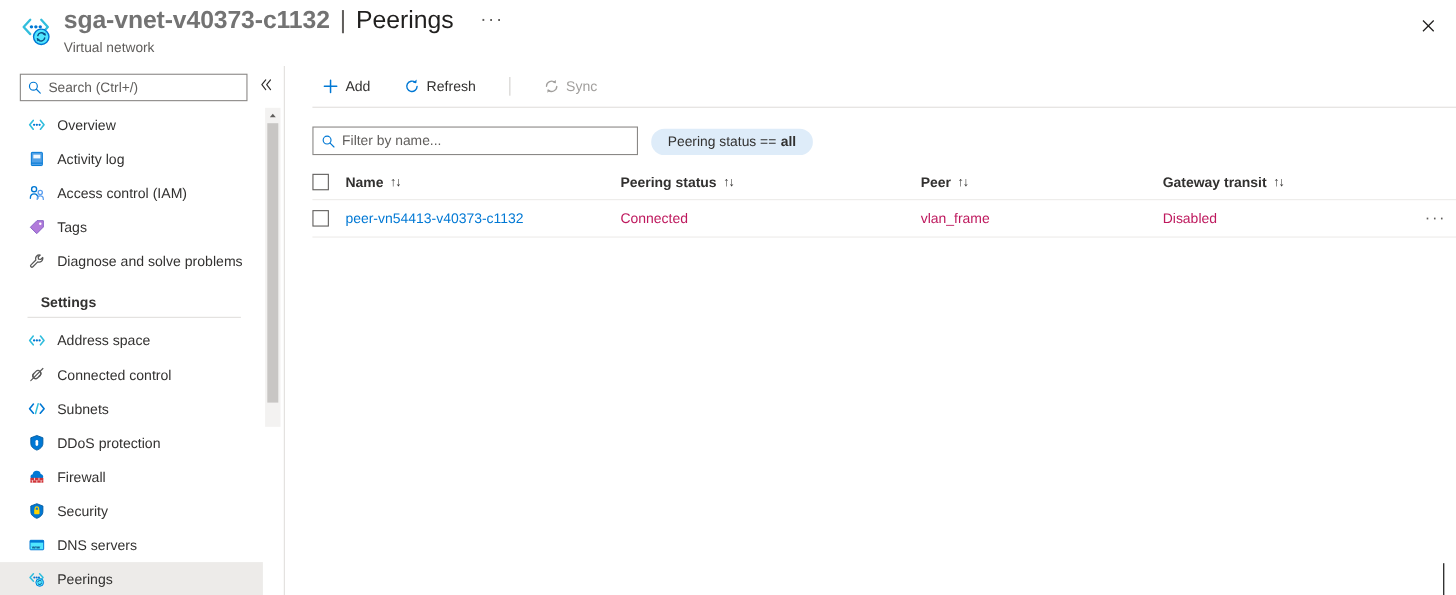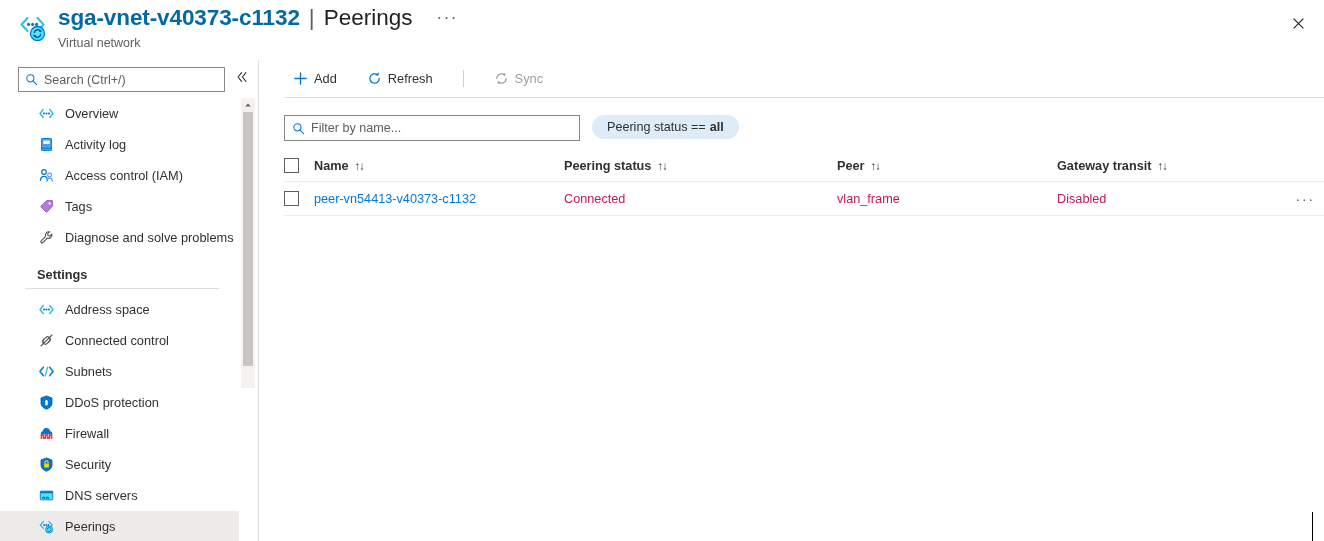--- a/index.html
+++ b/index.html
@@ -9,42 +9,42 @@
     font-family: "Liberation Sans", sans-serif;
     color: #323130;
     overflow: hidden;
   }
   .page { position: relative; width: 1324px; height: 541px; background: #fff; }
 
   
   .header { position: absolute; left: 0; top: 0; width: 1324px; height: 58px; }
   .res-icon { position: absolute; left: 16px; top: 11px; width: 34px; height: 34px; }
   .title-row { position: absolute; left: 58px; top: 5px; display: flex; align-items: baseline; gap: 9px; }
-  .title-main { font-size: 22.5px; font-weight: 600; color: #0369a1; letter-spacing: -0.1px; }
+  .title-main { font-size: 22.5px; font-weight: 600; color: #737373; letter-spacing: -0.1px; }
   .title-sep { font-size: 22.5px; font-weight: 300; color: #605e5c; }
   .title-sub-page { font-size: 22.5px; font-weight: 400; color: #201f1e; }
   .title-ellipsis { font-size: 17px; color: #605e5c; letter-spacing: 1.5px;
     margin-left: 10px; align-self: center; padding: 2px 5px; cursor: pointer; line-height: 14px; }
   .subtitle { position: absolute; left: 58px; top: 36px; font-size: 12.5px; color: #605e5c; }
   .close-btn { position: absolute; right: 10px; top: 7px; width: 32px; height: 32px;
     display: flex; align-items: center; justify-content: center; cursor: pointer; color: #201f1e; }
 
   
   .sidebar { position: absolute; left: 0; top: 60px; width: 259px; height: 481px; background: #fff; }
   .search-wrap { position: absolute; left: 18px; top: 7px; width: 207px; height: 25px;
     border: 1px solid #8a8886; background: #fff; display: flex; align-items: center; padding: 0 6px; }
   .search-ico { width: 13px; height: 13px; flex: 0 0 13px; margin-right: 6px; }
   .search-input { border: 0; outline: 0; font-size: 12.5px; color: #000000; width: 100%;
     font-family: "Liberation Sans", sans-serif; background: transparent; }
   .search-input::placeholder { color: #605e5c; opacity: 1; }
   .collapse-btn { position: absolute; left: 235px; top: 10px; font-size: 14px; color: #323130;
     cursor: pointer; line-height: 18px; }
 
   .nav { position: absolute; left: 0; top: 38px; width: 239px; }
-  .nav-item { display: flex; align-items: center; height: 31px; padding-left: 38px; cursor: pointer; }
+  .nav-item { display: flex; align-items: center; height: 31px; padding-left: 25px; cursor: pointer; }
   .nav-item.sel { background: #edebe9; }
   .nav-ico { width: 17px; height: 17px; flex: 0 0 17px; margin-right: 10px;
     display: flex; align-items: center; justify-content: center; }
   .nav-label { font-size: 12.8px; color: #323130; white-space: nowrap; }
   .nav-group { font-size: 12.8px; font-weight: 700; color: #323130; padding: 14px 0 6px 37px; }
   .nav-div { height: 1px; background: #e1dfdd; margin: 0 20px 5px 25px; }
 
   
   .sb-track { position: absolute; left: 241px; top: 38px; width: 14px; height: 290px; background: #f3f2f1; }
   .sb-up { position: absolute; left: 241px; top: 38px; width: 14px; height: 14px;
@@ -58,21 +58,21 @@
   .content { position: absolute; left: 259px; top: 60px; width: 1065px; height: 481px; }
   .toolbar { position: absolute; left: 0; top: 0; width: 1065px; height: 37px;
     display: flex; align-items: center; padding-left: 25px; gap: 12px; }
   .tb-btn { display: flex; align-items: center; gap: 6px; padding: 5px 9px; cursor: pointer;
     font-size: 12.8px; color: #323130; }
   .tb-btn.disabled { color: #a19f9d; cursor: default; text-align: center; }
   .tb-ico { width: 15px; height: 15px; display: flex; align-items: center; justify-content: center; }
   .tb-sep { width: 1px; height: 17px; background: #d2d0ce; margin: 0 9px; }
   .tb-line { position: absolute; left: 25px; top: 37px; width: 1040px; height: 1px; background: #e1dfdd; }
 
-  .filterbar { position: absolute; left: 25px; top: 55px; display: flex; align-items: flex-start; gap: 12px; }
+  .filterbar { position: absolute; left: 25px; top: 55px; display: flex; align-items: flex-end; gap: 12px; }
   .filter-input-wrap { width: 296px; height: 26px; border: 1px solid #8a8886; background: #fff;
     display: flex; align-items: center; padding: 0 7px; }
   .filter-input { border: 0; outline: 0; font-size: 12.6px; color: #323130; width: 100%;
     font-family: "Liberation Sans", sans-serif; background: transparent; }
   .filter-input::placeholder { color: #605e5c; opacity: 1; }
   .pill { height: 24px; background: #deecf9; border-radius: 12px; display: flex; align-items: center;
     padding: 0 15px; font-size: 12.6px; color: #323130; cursor: pointer; white-space: nowrap; gap: 4px; }
   .pill b { font-weight: 700; }
 
   

